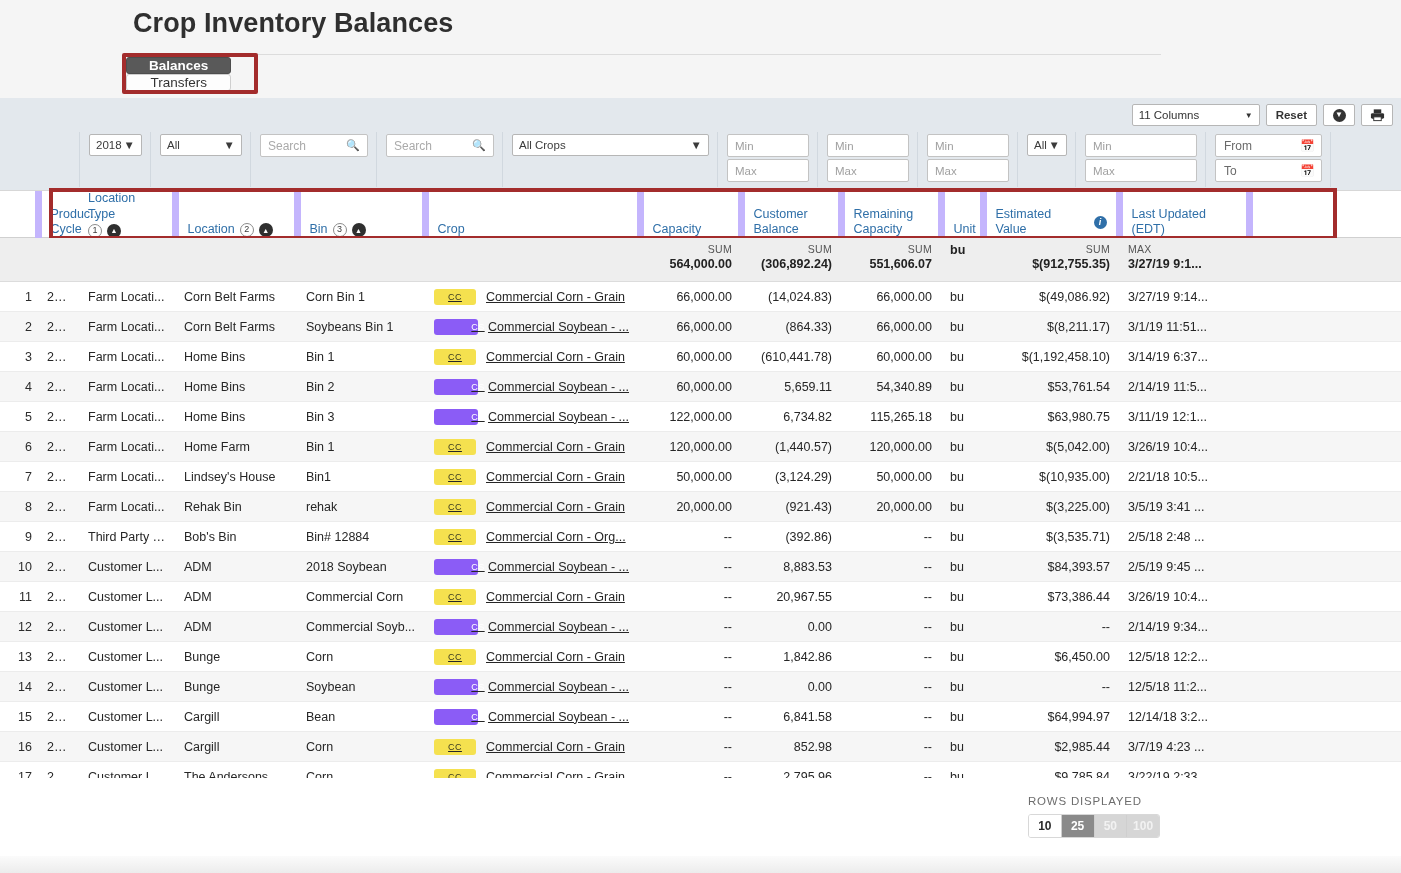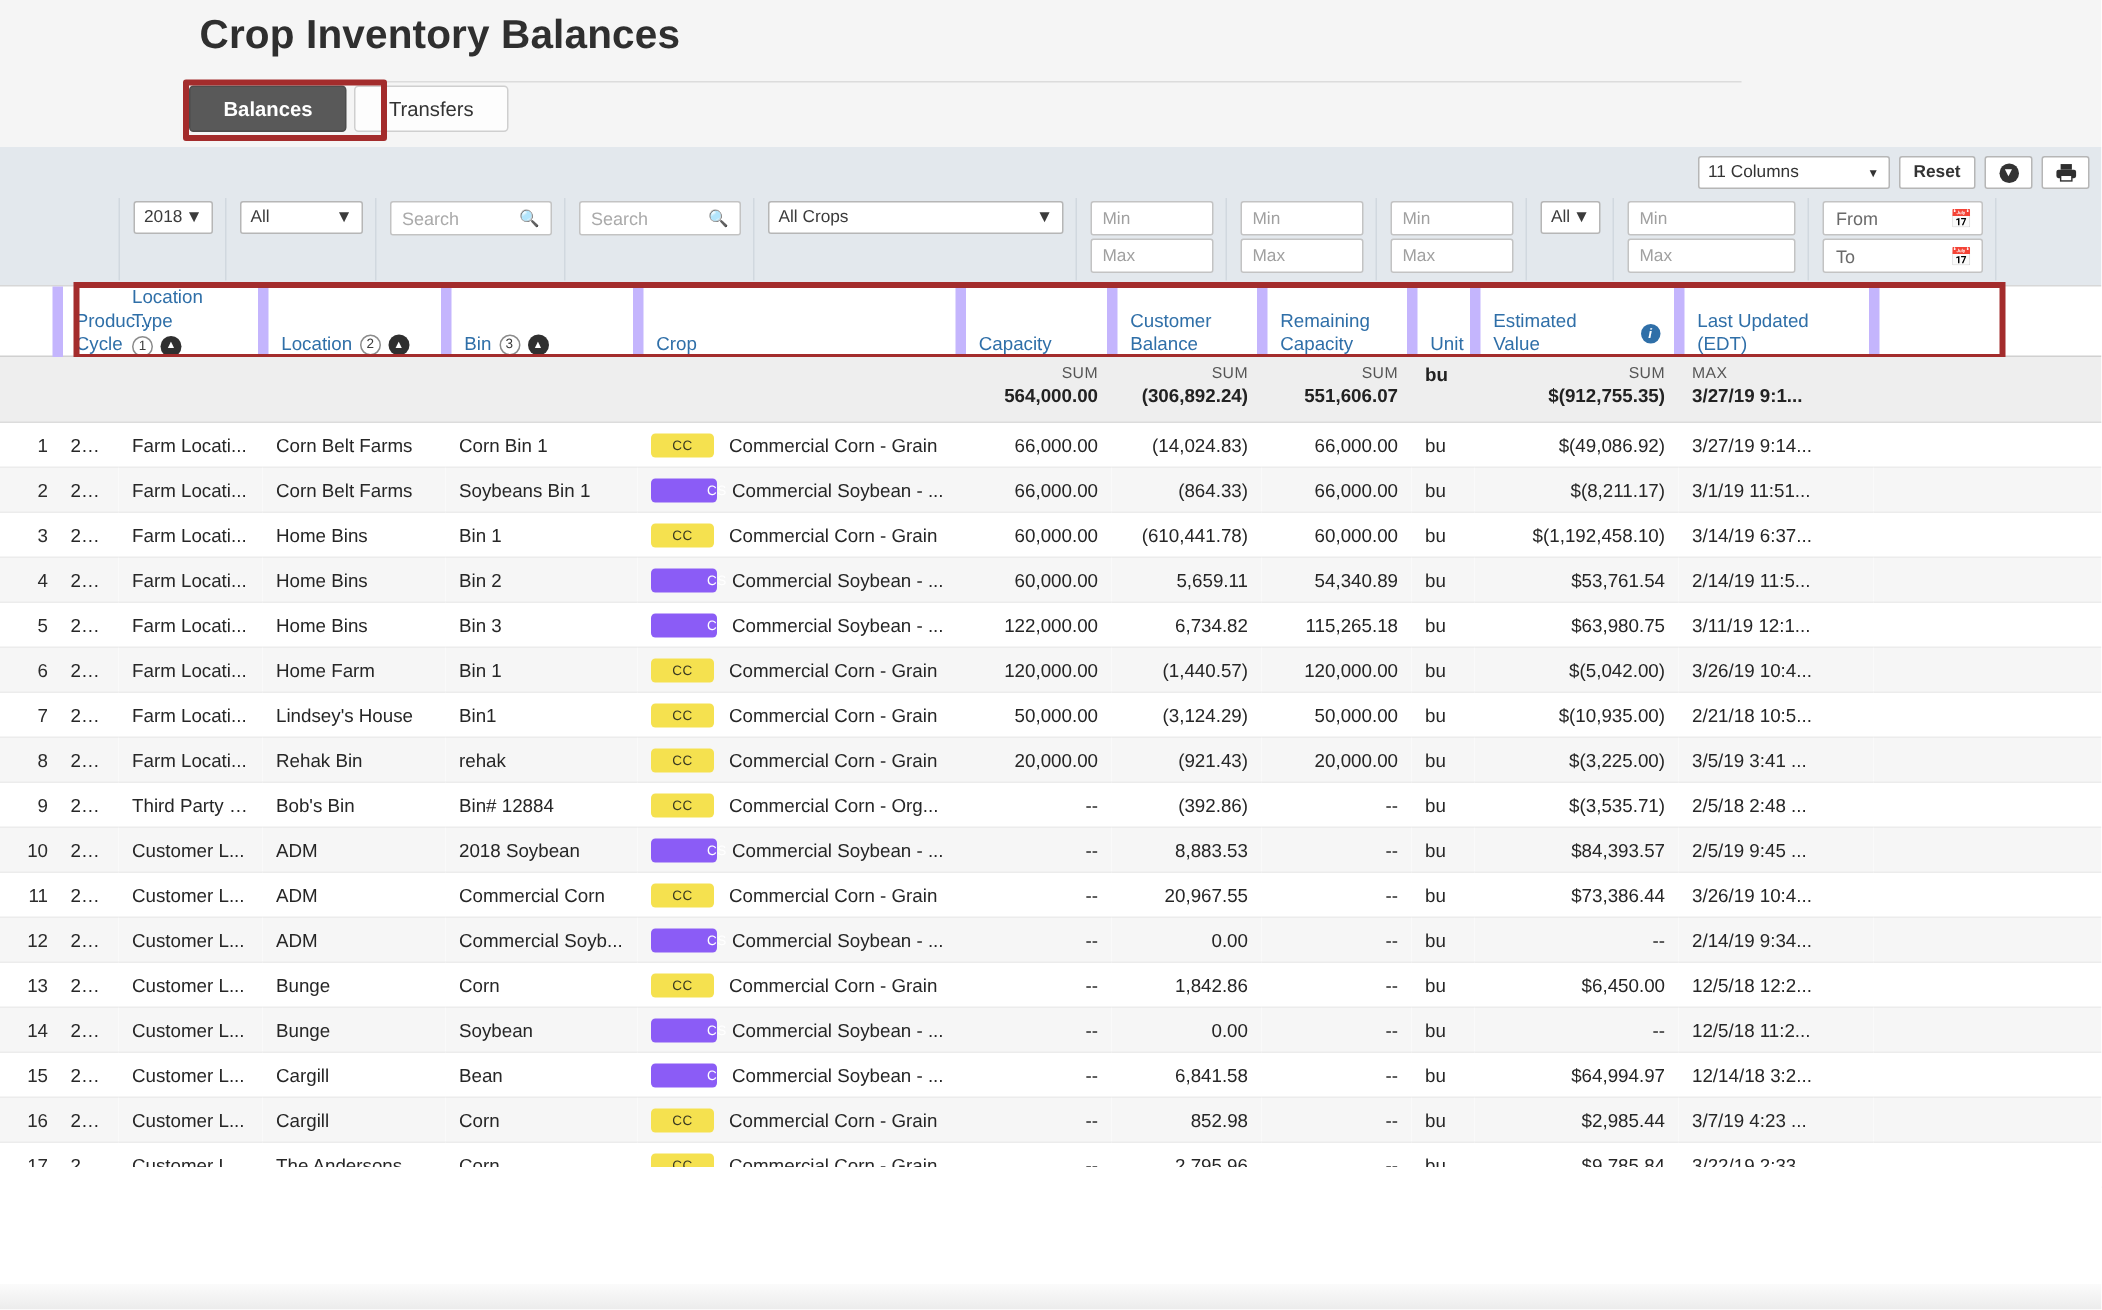--- a/index.html
+++ b/index.html
@@ -19,21 +19,21 @@
   }
   .page-title {
     position: absolute; left: 133px; top: 8px;
     font-size: 27px; color: #2f2f2f; font-weight: 700; letter-spacing: .1px;
   }
   .title-rule {
     position: absolute; left: 133px; top: 54px; width: 1028px; height: 1px;
     background: #dcdcdc;
   }
   
-  .tabs { position: absolute; left: 126px; top: 57px; height: 33px; display: flex; }
+  .tabs { position: absolute; left: 126px; top: 57px; height: 33px; display: flex; flex-direction: column; }
   .tab {
     height: 31px; padding: 0 22px; display: flex; align-items: center; justify-content: center;
     font-size: 13.5px; border: 1px solid #cfcfcf; background: #fdfdfd; color: #333;
     border-radius: 3px; margin-right: 5px; white-space: nowrap;
   }
   .tab.active { background: #595959; color: #fff; border-color: #4d4d4d; font-weight: 600; }
   .tab-highlight {
     position: absolute; left: 122px; top: 53px; width: 136px; height: 41px;
     border: 4px solid #a32c2c; border-radius: 2px; pointer-events: none;
   }
@@ -147,21 +147,21 @@
   
   .tbody-wrap { position: absolute; left: 0; top: 282px; width: 1401px; height: 496px; background: #fff; }
   td.cell {
     padding: 0 9px; height: 29px; font-size: 12.5px; color: #262626;
     white-space: nowrap; overflow: hidden; text-overflow: ellipsis;
   }
   td.cell.num { text-align: right; }
   tr.row.alt td { background: #f6f6f6; }
   tr.row td { border-bottom: 1px solid #ececec; }
   td.idx { text-align: right; color: #2c2c2c; font-size: 12.5px; padding-right: 6px; }
-  .crop-cell { display: flex; align-items: center; gap: 10px; height: 29px; }
+  .crop-cell { display: flex; align-items: center; gap: 10px; height: 29px; text-decoration: underline; }
   .chip {
     width: 42px; height: 16px; border-radius: 3px; display: inline-flex;
     align-items: center; justify-content: center; font-size: 9px; color: #3a3a22;
     letter-spacing: .4px; flex: none;
   }
   .chip.cc { background: #f5e14f; }
   .chip.cs { background: #8b5cf6; color: #fff; padding-left: 44px; }
   .crop-name { overflow: hidden; text-overflow: ellipsis; white-space: nowrap; }
 
   
@@ -803,16 +803,25 @@
             <td class="cell">bu</td>
             <td class="cell num">$9,785.84</td>
             <td class="cell">3/22/19 2:33...</td>
             <td class="cell"></td>
           </tr>
         </tbody>
     </table>
   </div>
 
   <div class="footer">
+    <div class="rowsdisp">
+      <div class="foot-label">ROWS DISPLAYED</div>
+      <div class="rd-group" id="rows-options">
+          <div class="rd-btn sel-white">10</div>
+          <div class="rd-btn sel-dark">25</div>
+          <div class="rd-btn">50</div>
+          <div class="rd-btn">100</div>
+        </div>
+    </div>
   </div>
 
   <div class="bottom-strip"></div>
 </div>
 
 </body></html>

